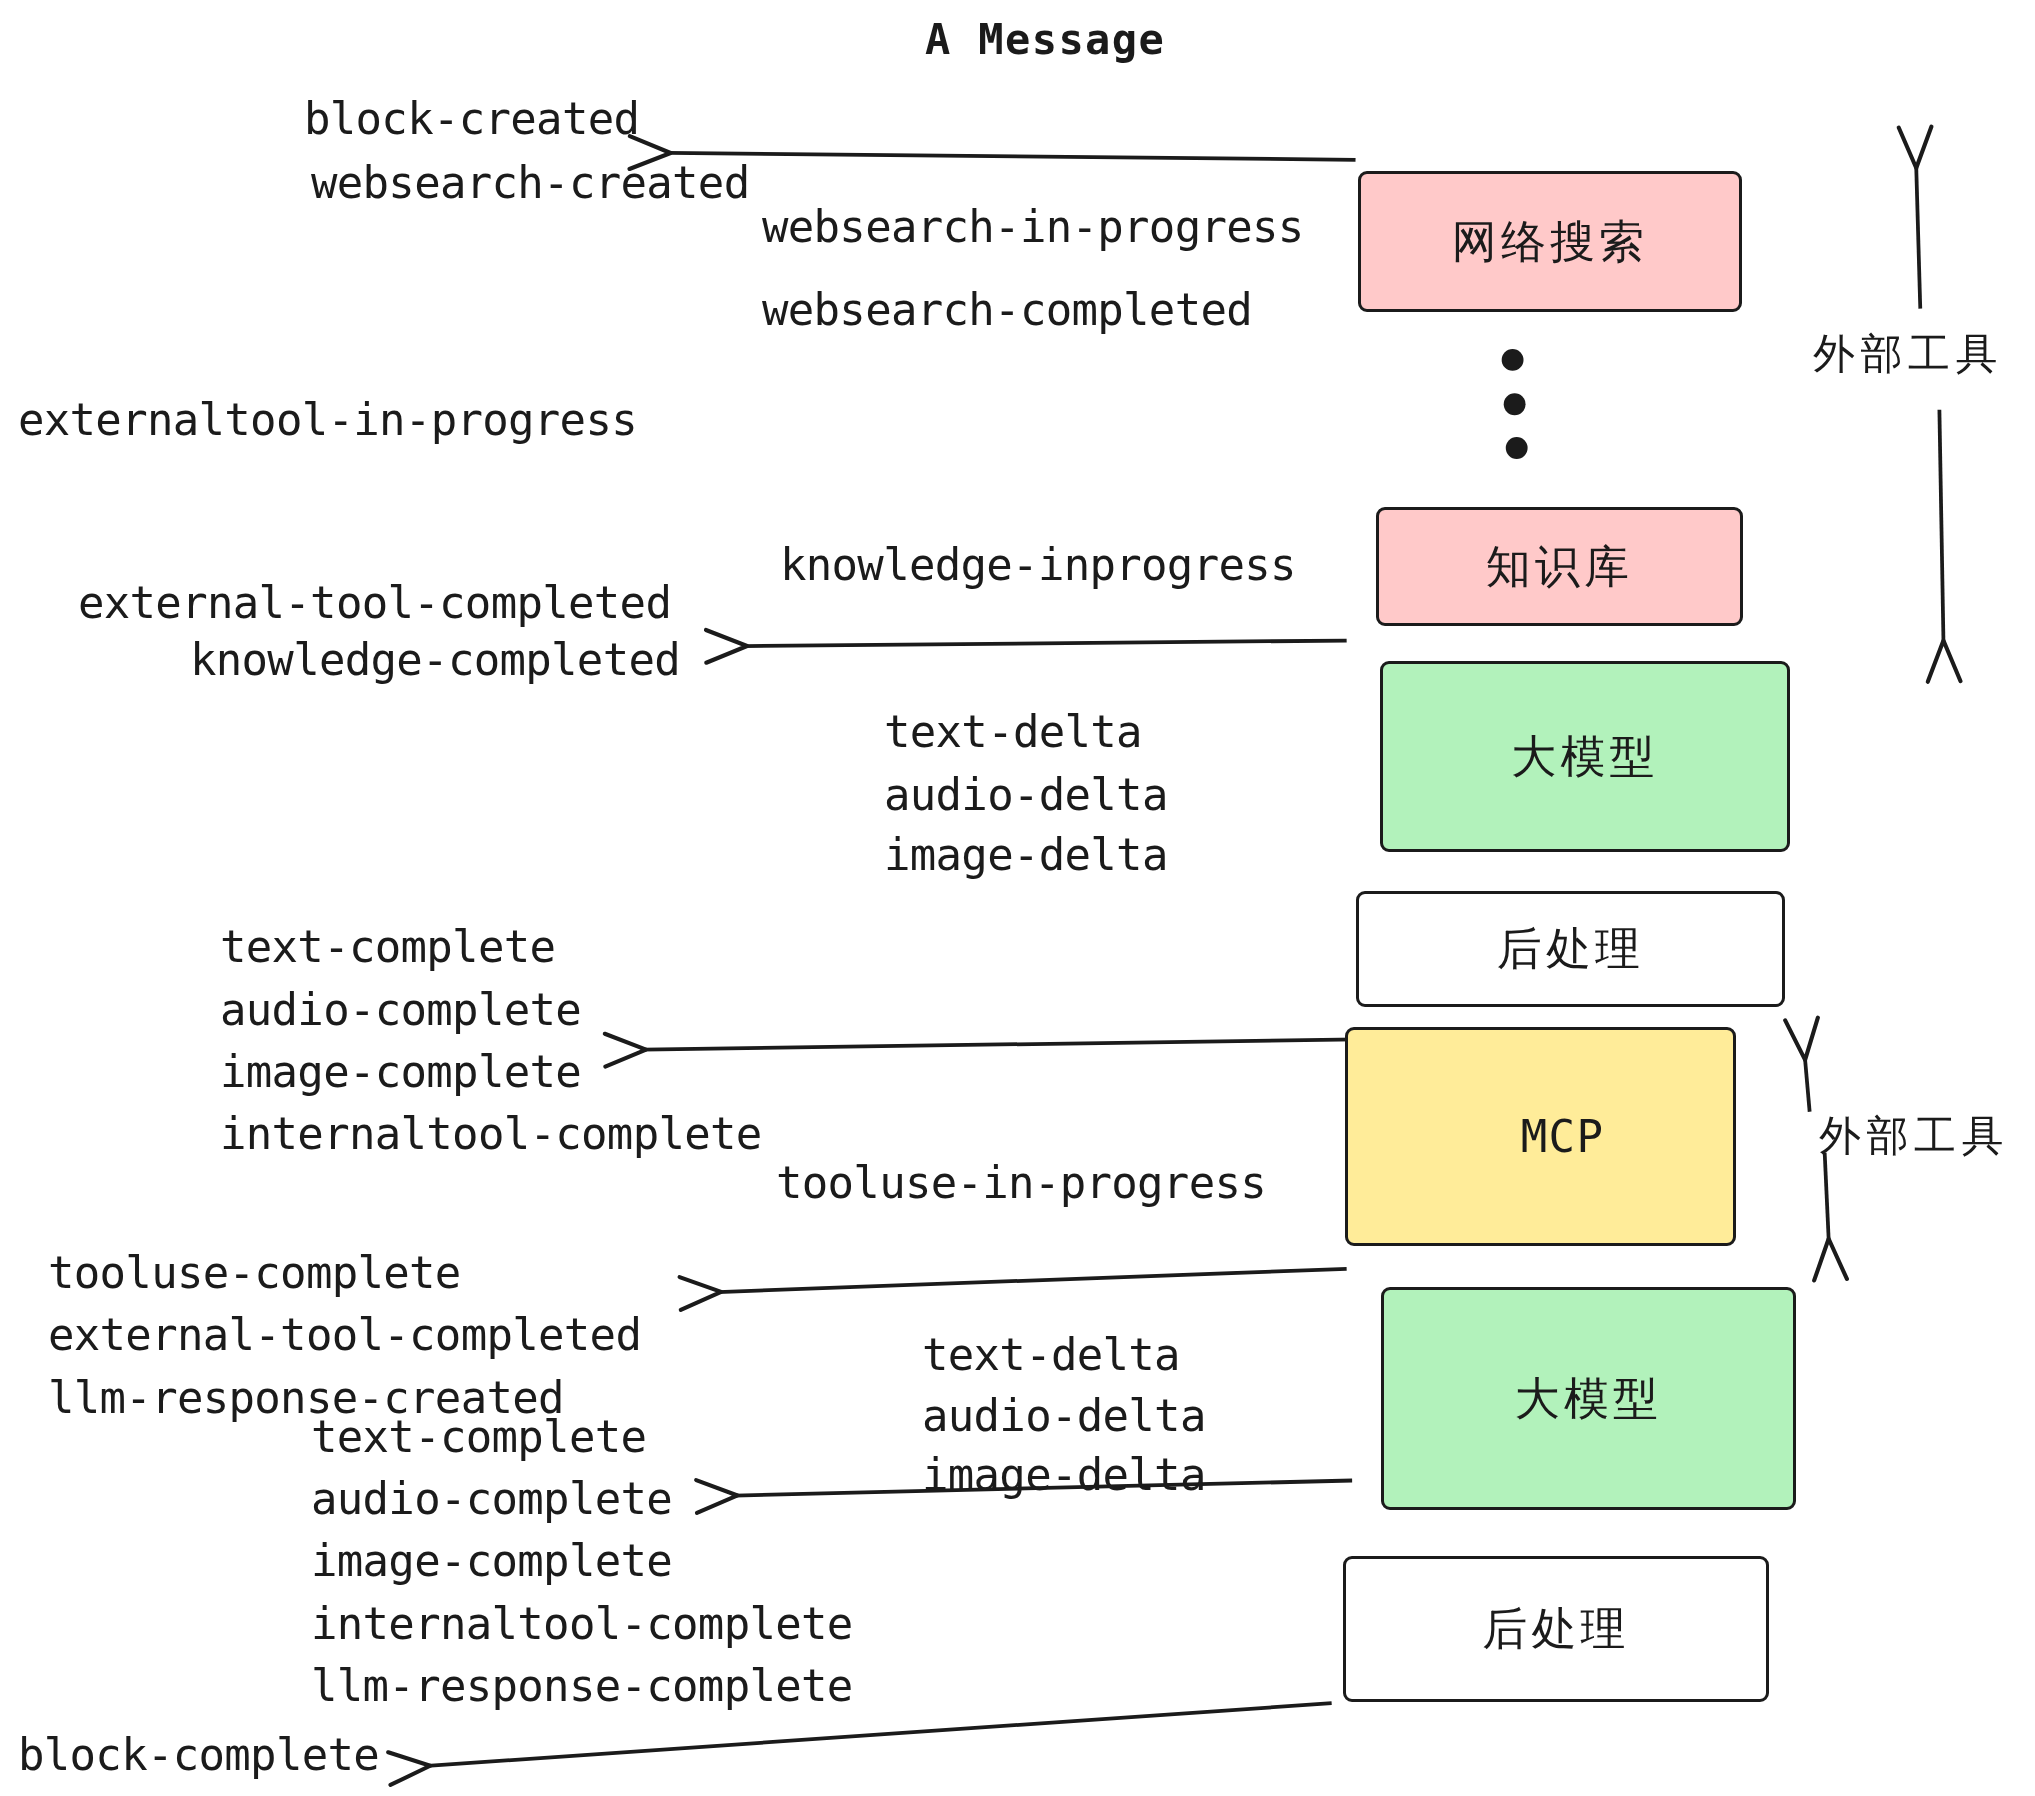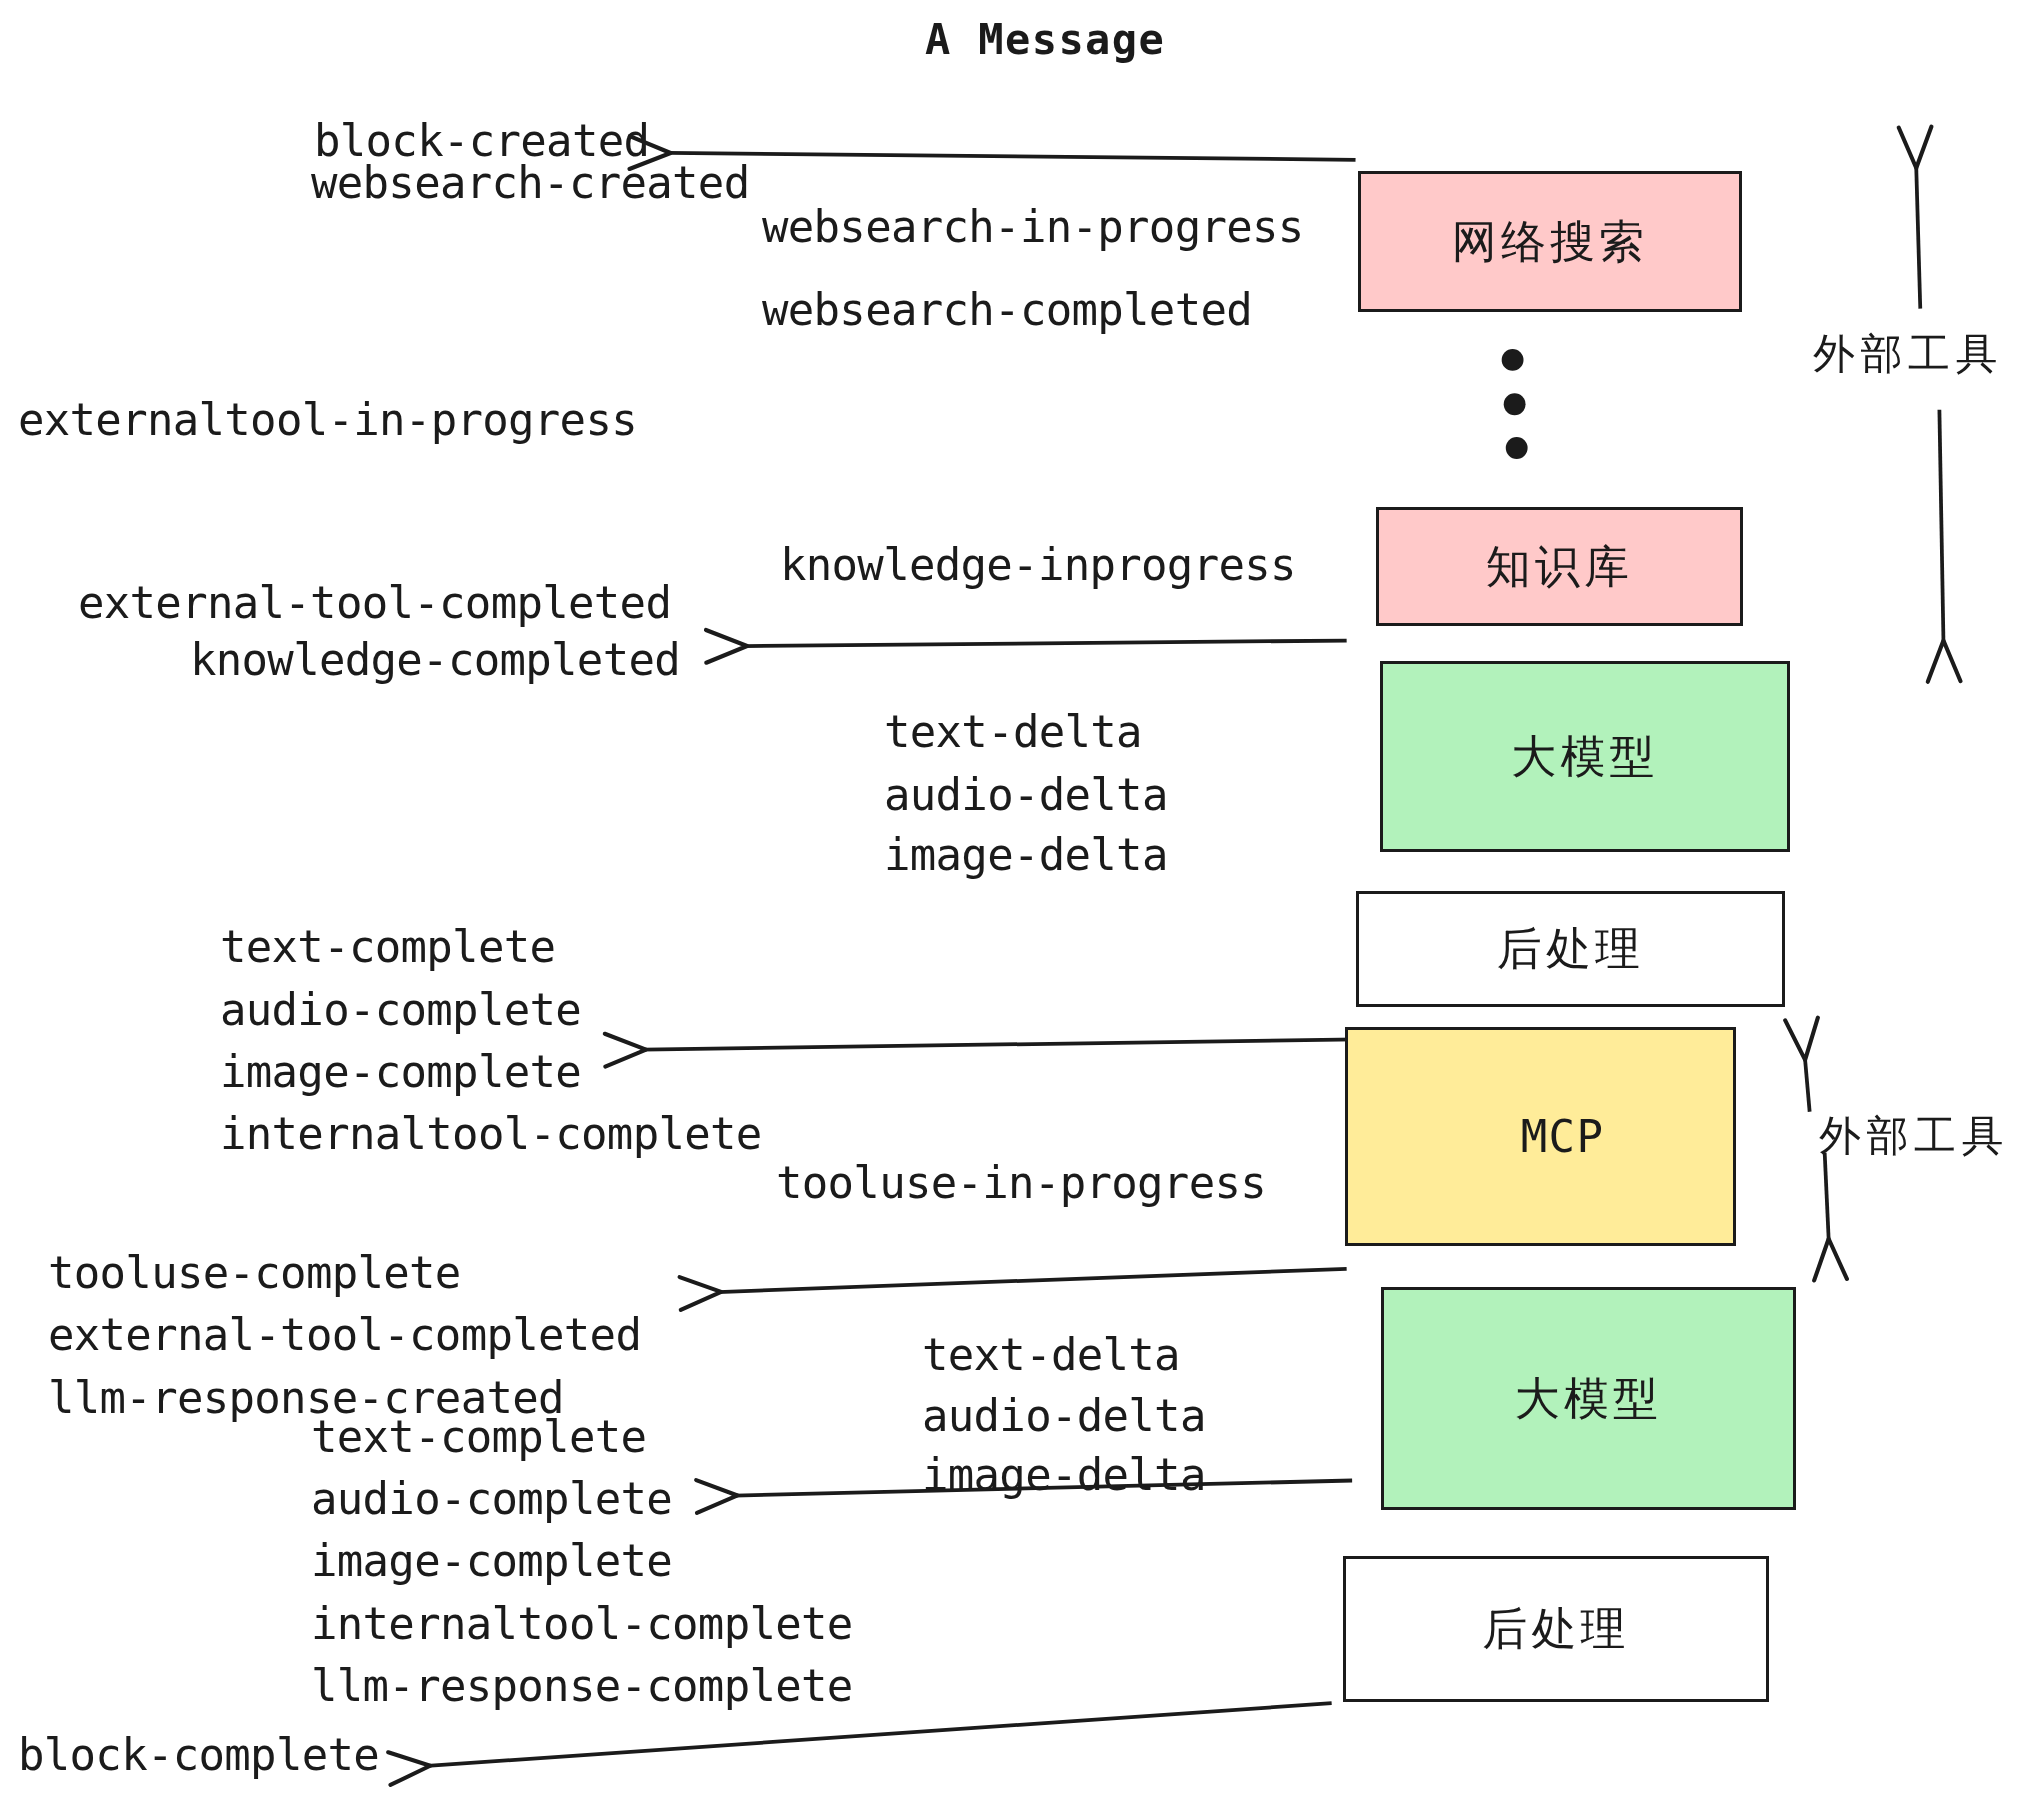--- a/index.html
+++ b/index.html
@@ -28,21 +28,21 @@
     position: absolute;
     font-family: "DejaVu Sans Mono", monospace;
     font-size: 44px;
     line-height: 1;
     white-space: nowrap;
     letter-spacing: -0.7px;
   }
   .box {
     position: absolute;
     border: 3.4px solid #1b1b1b;
-    border-radius: 0;
+    border-radius: 9px;
     box-sizing: border-box;
     display: flex;
     align-items: center;
     justify-content: center;
     background: #ffffff;
     text-align: center;
   }
   .box .box-label {
     font-family: "DejaVu Sans", "Liberation Sans", sans-serif;
     font-size: 45px;
@@ -97,21 +97,21 @@
 
     <g fill="#1b1b1b">
       <circle cx="2215" cy="527" r="16"></circle>
       <circle cx="2218" cy="592" r="16"></circle>
       <circle cx="2221" cy="656" r="16"></circle>
     </g>
   </svg>
 
   <div class="title" style="left:925px; top:15px;">A Message</div>
 
-  <div class="evt" style="left:314px;  top:97px;margin-top:22px;">block-created</div>
+  <div class="evt" style="left:304px;  top:97px;">block-created</div>
   <div class="evt" style="left:311px;  top:161px;">websearch-created</div>
   <div class="evt" style="left:762px; top:205px;">websearch-in-progress</div>
   <div class="evt" style="left:762px; top:288px;">websearch-completed</div>
   <div class="evt" style="left:18px;   top:398px;">externaltool-in-progress</div>
   <div class="evt" style="left:780px; top:543px;">knowledge-inprogress</div>
   <div class="evt" style="left:78px;  top:581px;">external-tool-completed</div>
   <div class="evt" style="left:190px;  top:638px;">knowledge-completed</div>
   <div class="evt" style="left:884px; top:710px;">text-delta</div>
   <div class="evt" style="left:884px; top:773px;">audio-delta</div>
   <div class="evt" style="left:884px; top:833px;">image-delta</div>

